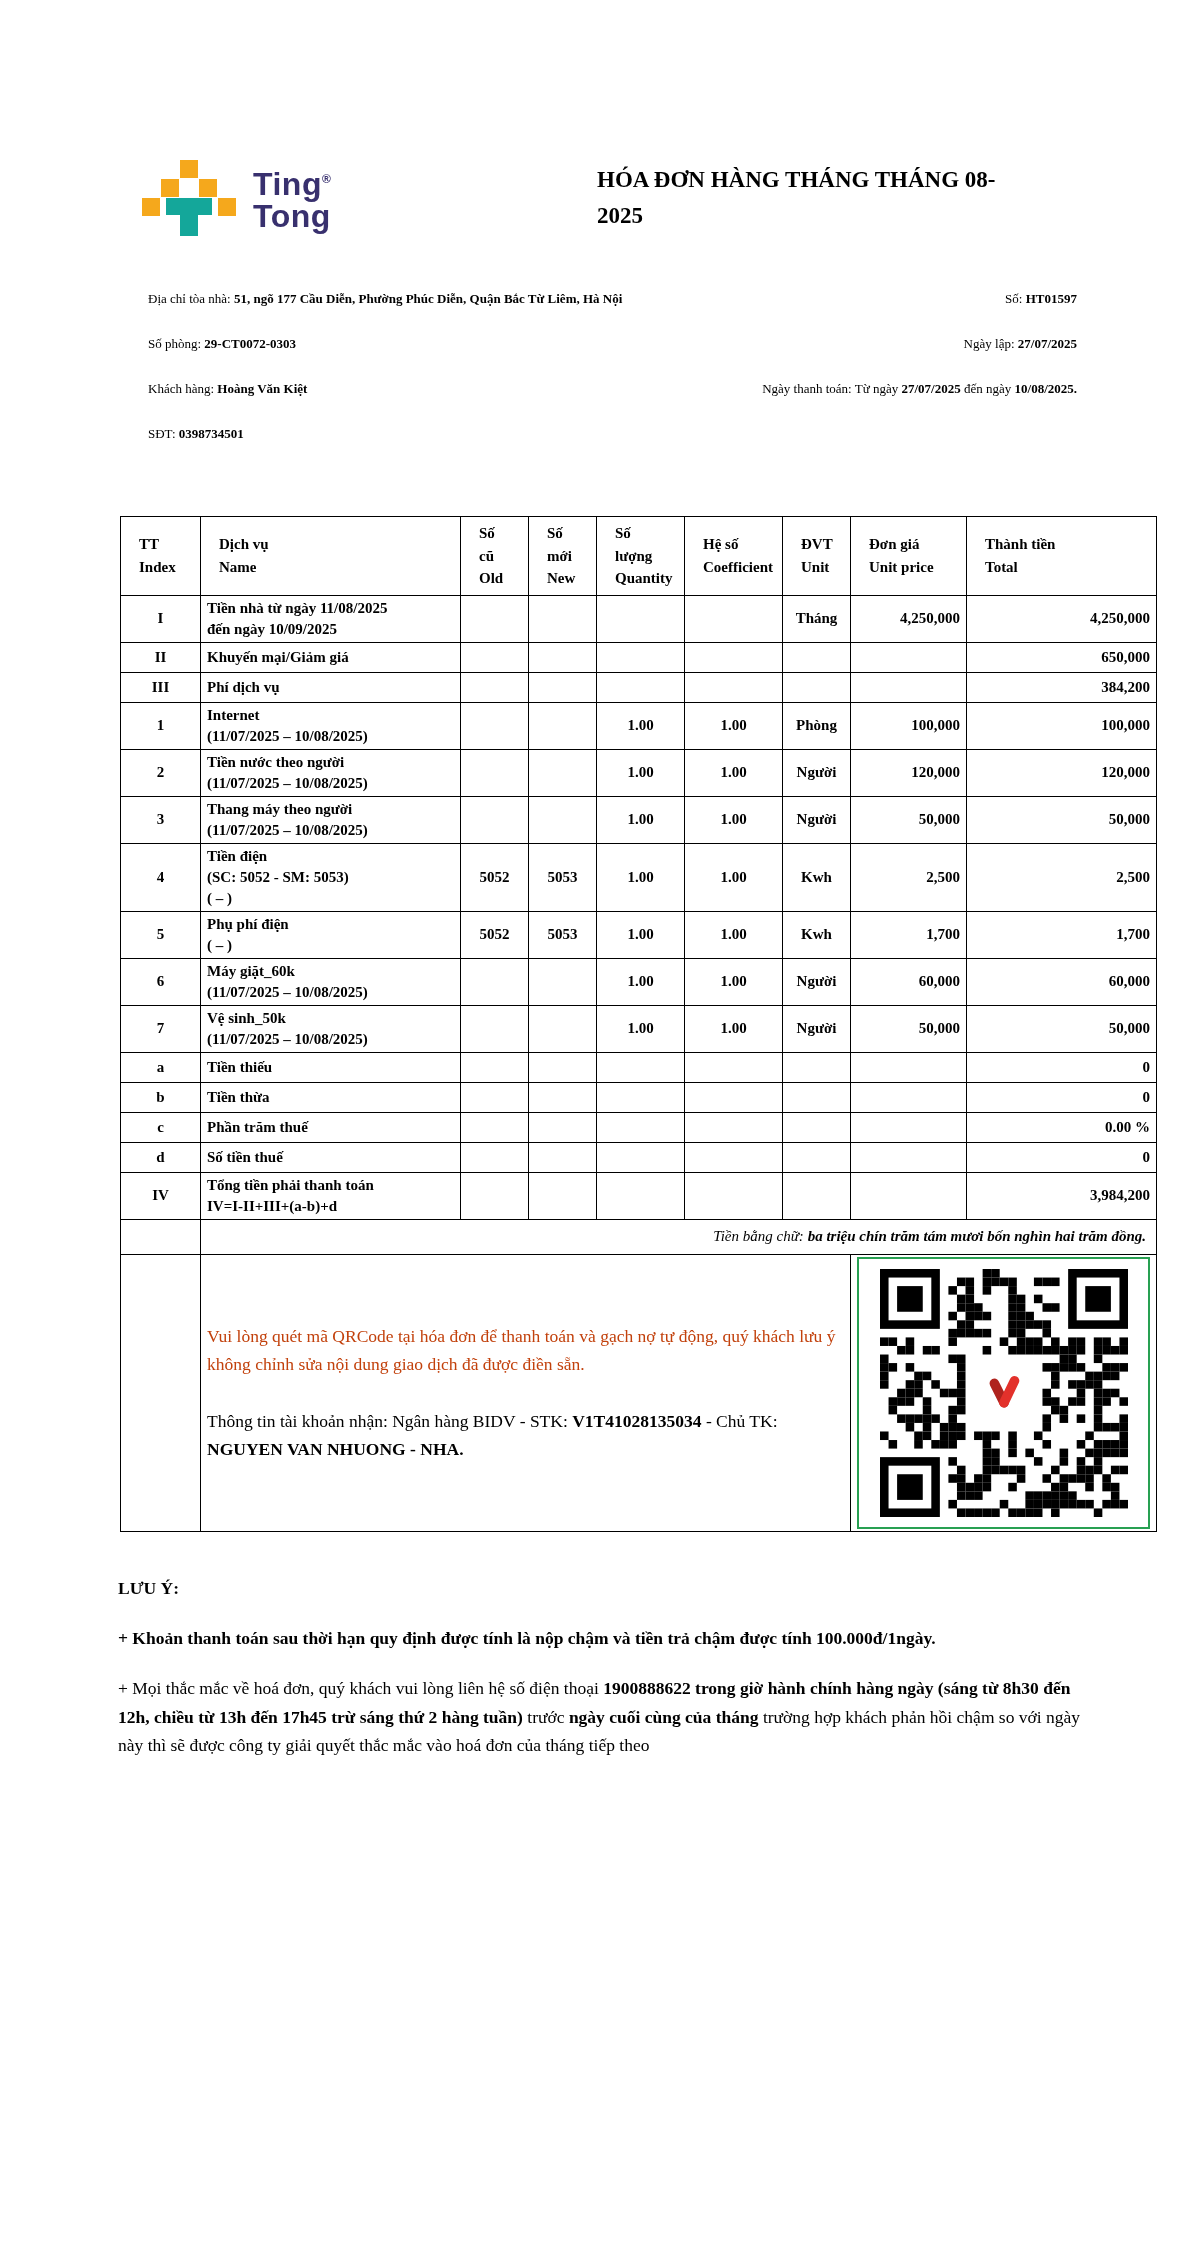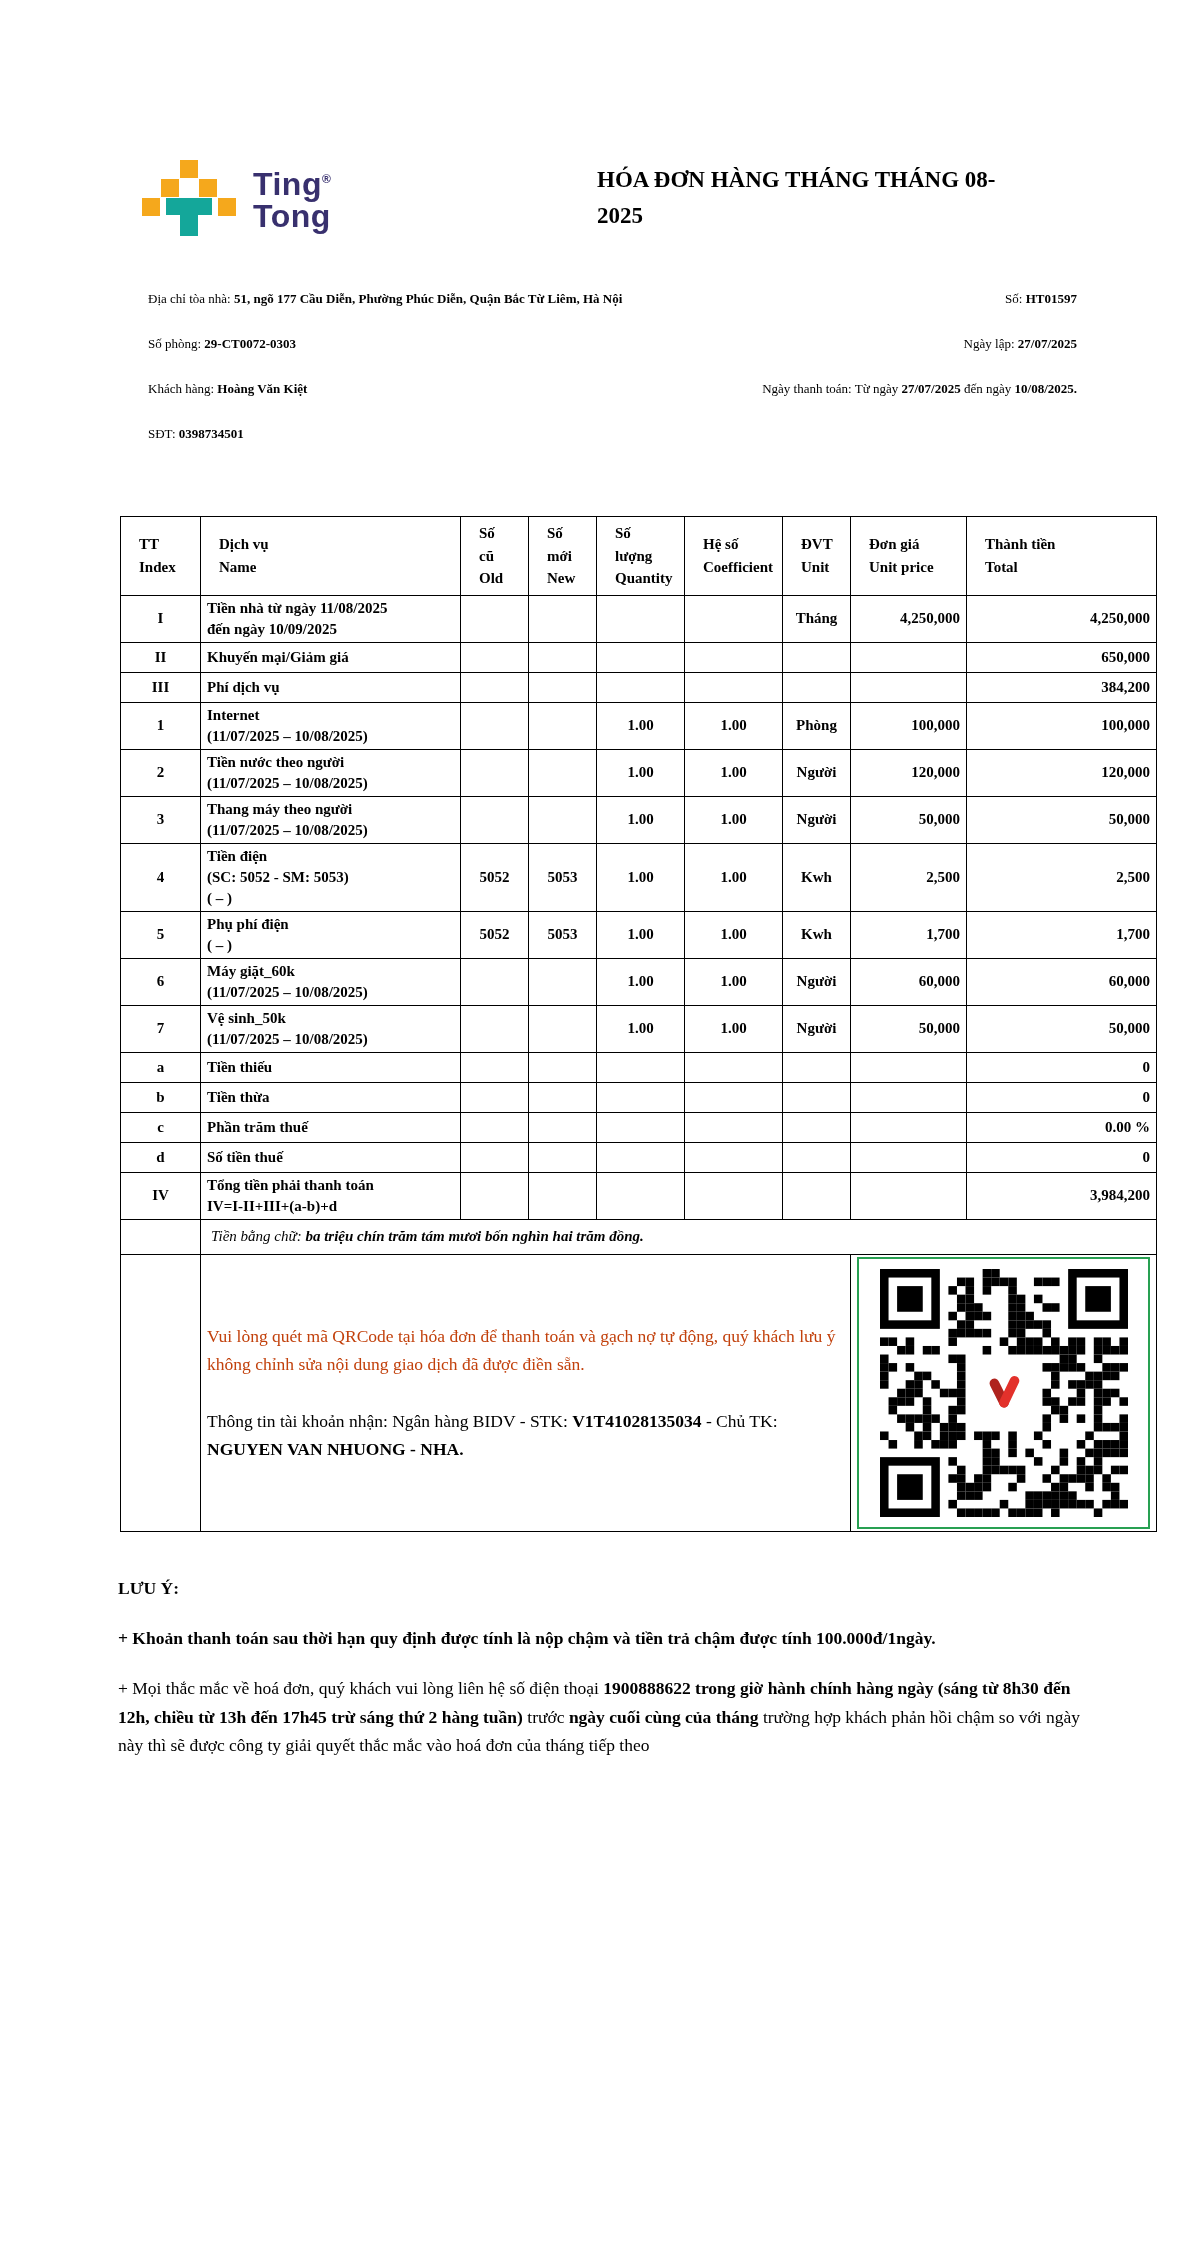--- a/index.html
+++ b/index.html
@@ -30,21 +30,21 @@
   .b{font-weight:bold;}
 
   
   table.inv{border-collapse:collapse;margin:60px 0 0 120px;width:1036px;font-size:15px;font-weight:bold;table-layout:fixed;}
   .inv th,.inv td{border:1.5px solid #000;padding:2px 6px;vertical-align:middle;overflow:hidden;}
   .inv th{text-align:left;line-height:1.5;padding:5px 18px;}
   .ct{text-align:center;}
   .name{text-align:left;white-space:pre-line;padding-left:8px;line-height:1.4;}
   .num{text-align:right;padding-right:9px;}
   .data-row td{height:25px;line-height:1.4;}
-  .words-row td{font-weight:normal;font-style:italic;padding:5px 10px;height:24px;}
+  .words-row td{font-weight:normal;font-style:italic;padding:5px 10px;height:24px;text-align:right;}
   .words-value{font-weight:bold;}
 
   .qr-text-cell{font-weight:normal;font-style:normal;font-size:17.5px;padding:12px 14px 12px 30px;vertical-align:middle;}
   .qr-warning{color:#c2410c;margin:0 0 28px 0;line-height:1.62;}
   .qr-account{margin:0;line-height:1.62;}
   .qr-cell{padding:3px;vertical-align:middle;}
   .qr-frame{position:relative;border:2.5px solid #28A052;background:#fff;height:268px;display:flex;align-items:center;justify-content:center;}
   .v-badge{position:absolute;left:50%;top:50%;transform:translate(-50%,-50%);width:52px;height:52px;background:#fff;border-radius:10px;display:flex;align-items:center;justify-content:center;}
 
   

